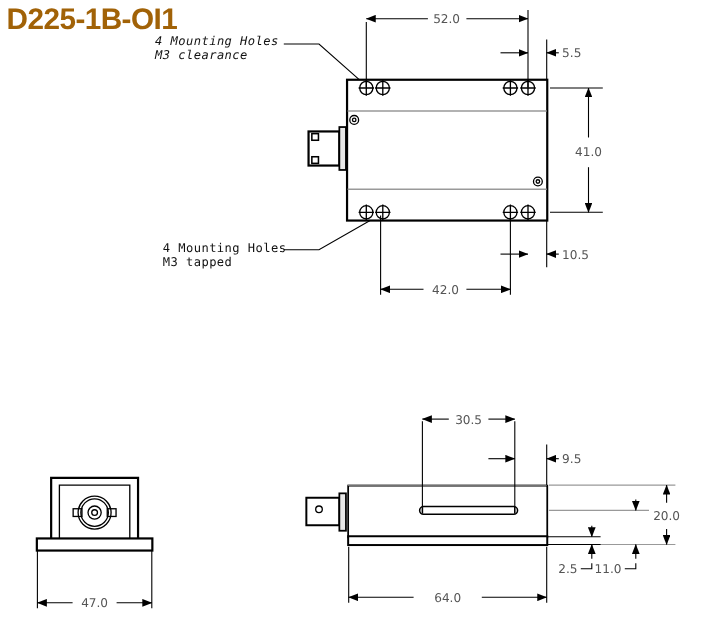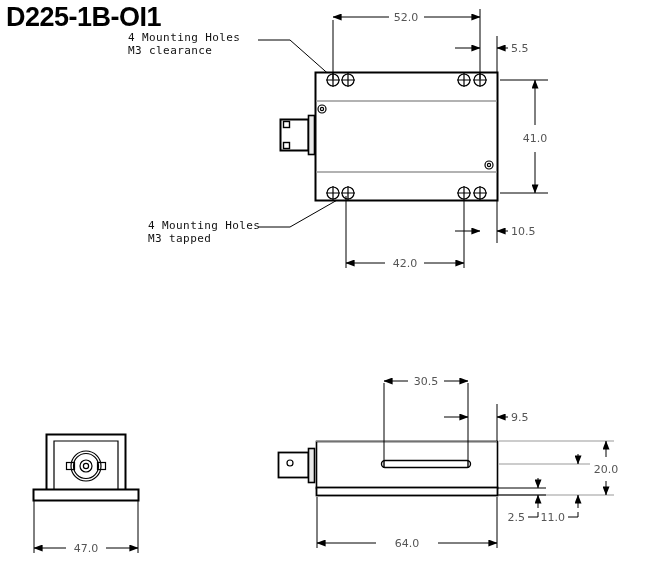--- a/index.html
+++ b/index.html
@@ -6,29 +6,29 @@
   html,body{margin:0;padding:0;background:#ffffff;}
   body{
     width:650px;height:576px;position:relative;overflow:hidden;
     font-family:"DejaVu Sans","Liberation Sans",sans-serif;
   }
   #sheet{position:absolute;left:0;top:0;width:650px;height:576px;}
   #title{
     position:absolute;left:6px;top:2px;
     font-family:"Liberation Sans","DejaVu Sans",sans-serif;
     font-weight:bold;font-size:27px;letter-spacing:-0.5px;
-    color:#000000;white-space:nowrap;
+    color:#a16207;white-space:nowrap;
   }
   .note{
     position:absolute;
     font-family:"DejaVu Sans Mono","Liberation Mono",monospace;
     font-size:11px;line-height:13px;color:#111111;white-space:pre;
     letter-spacing:0.4px;
   }
-  #note-clearance{left:128px;top:31px;}
+  #note-clearance{left:141px;top:31px;font-style:italic;}
   #note-tapped{left:128px;top:219px;margin-left:20px;}
   svg{position:absolute;left:0;top:0;}
   text.dim{
     font-family:"DejaVu Sans","Liberation Sans",sans-serif;
     font-size:11px;fill:#555555;
   }
 </style>
 </head>
 <body>
 

